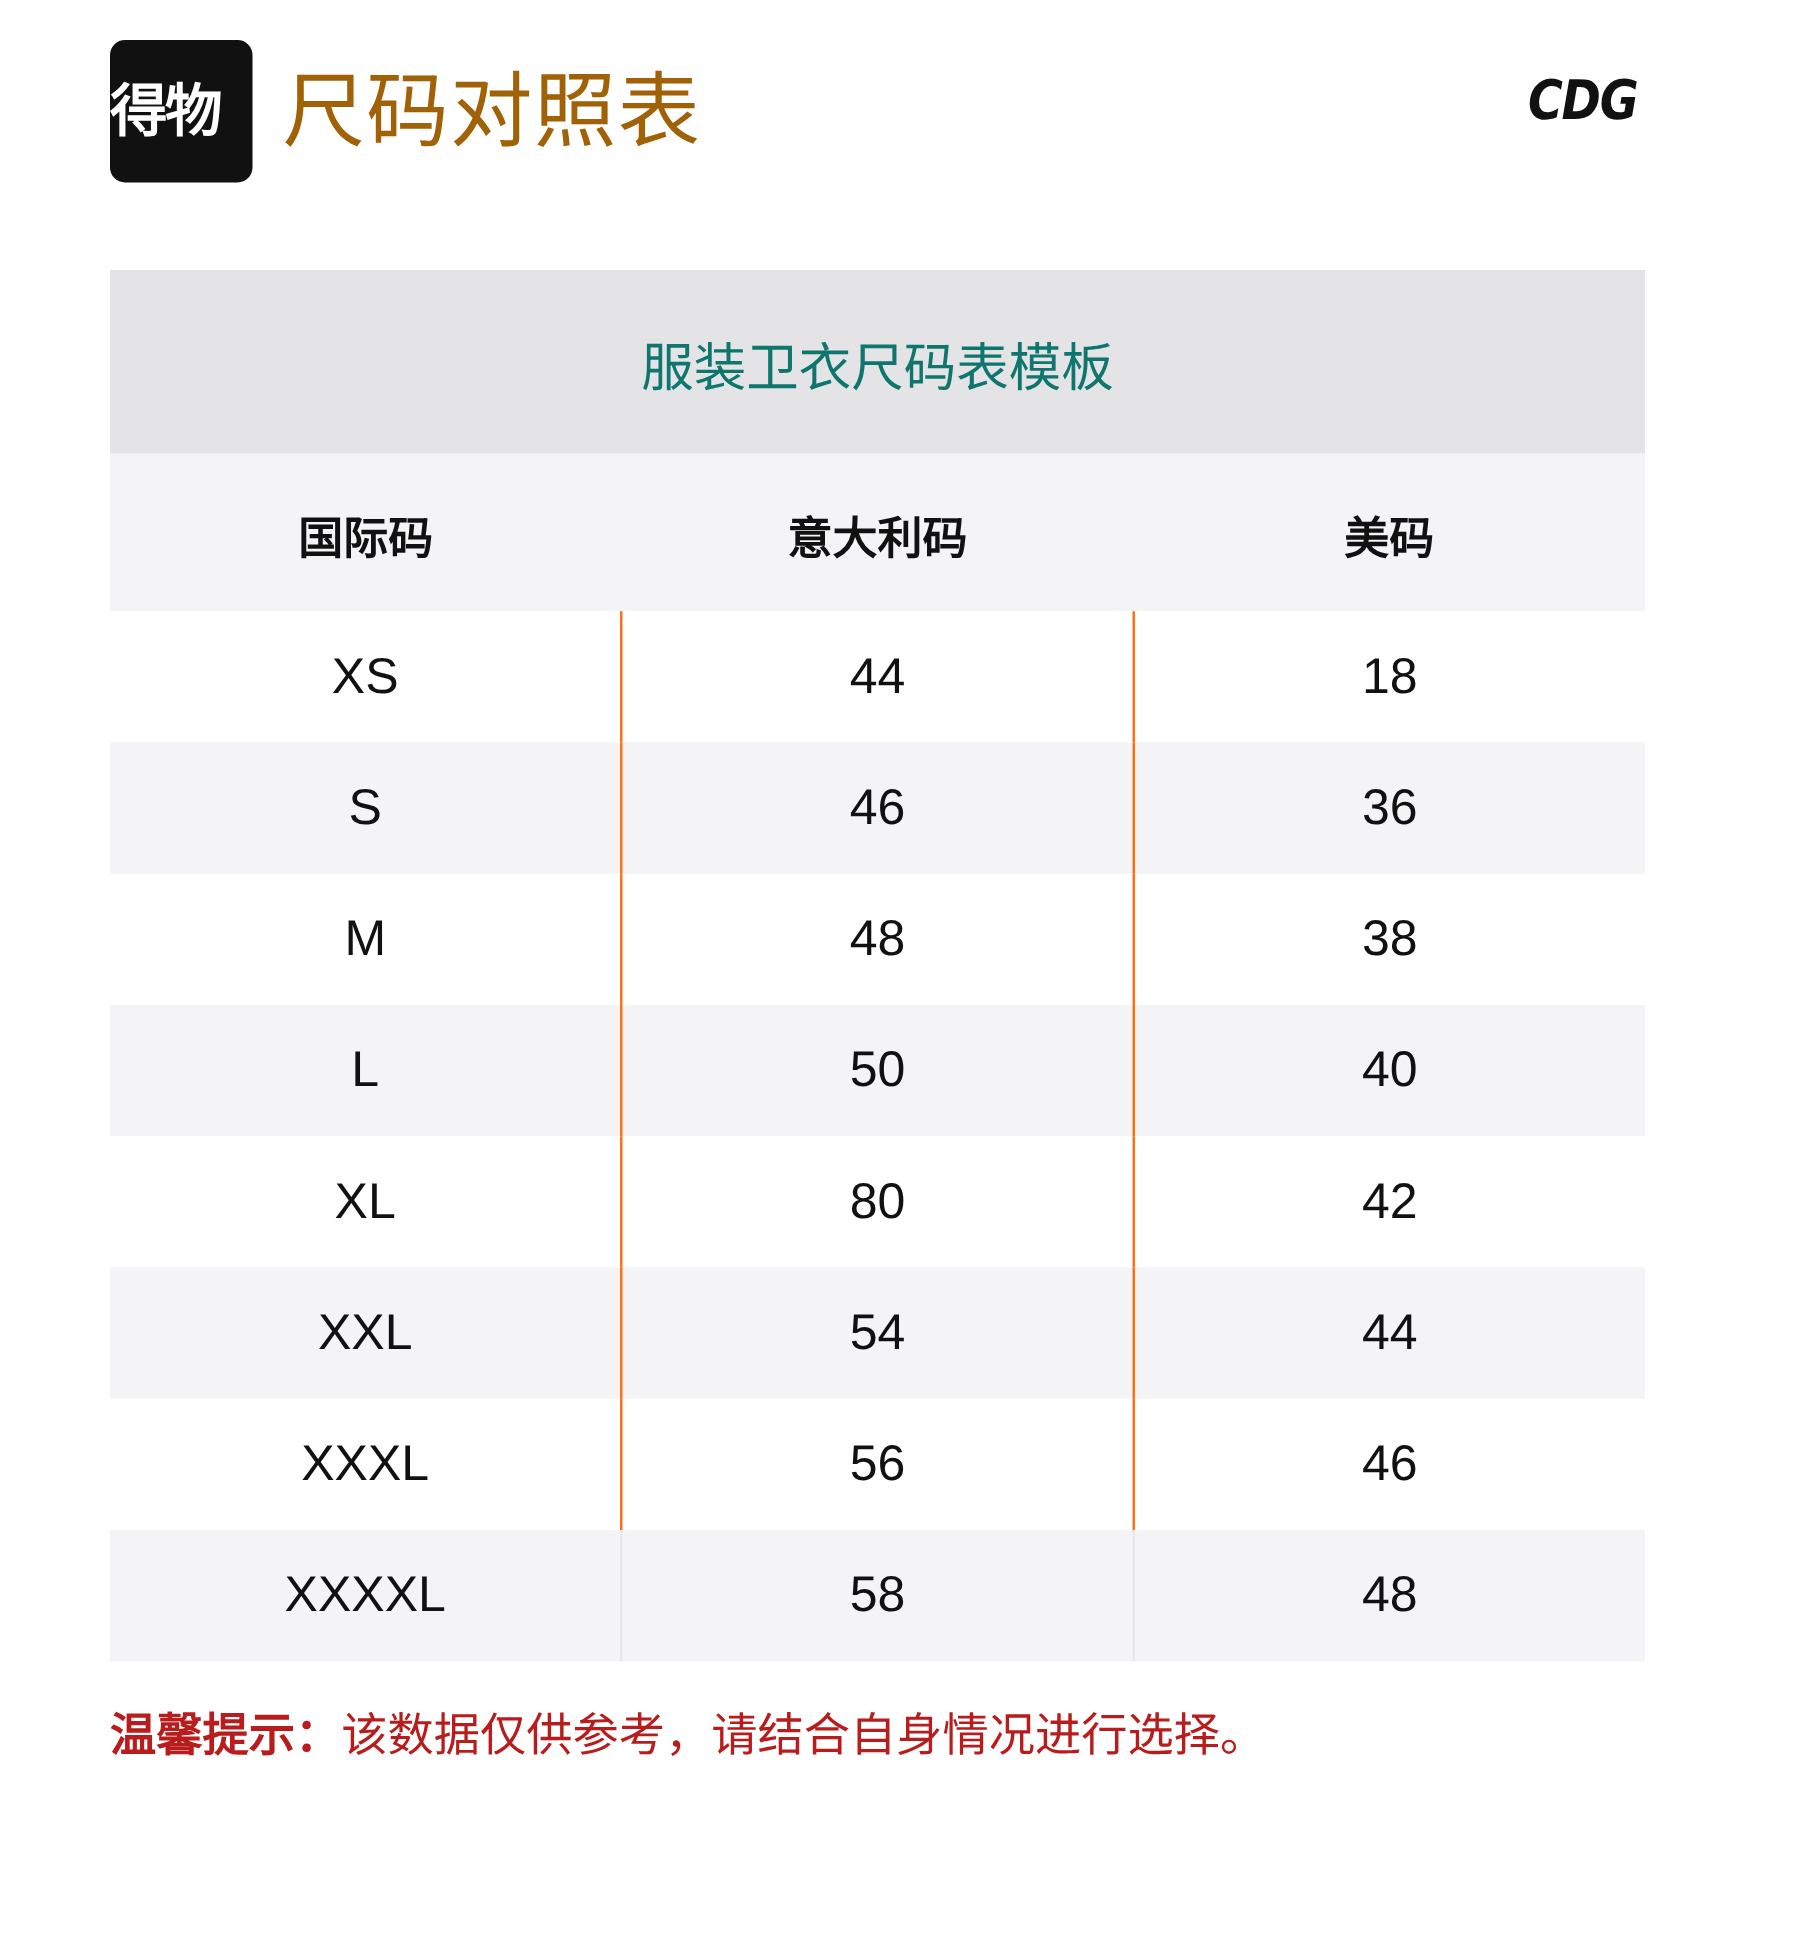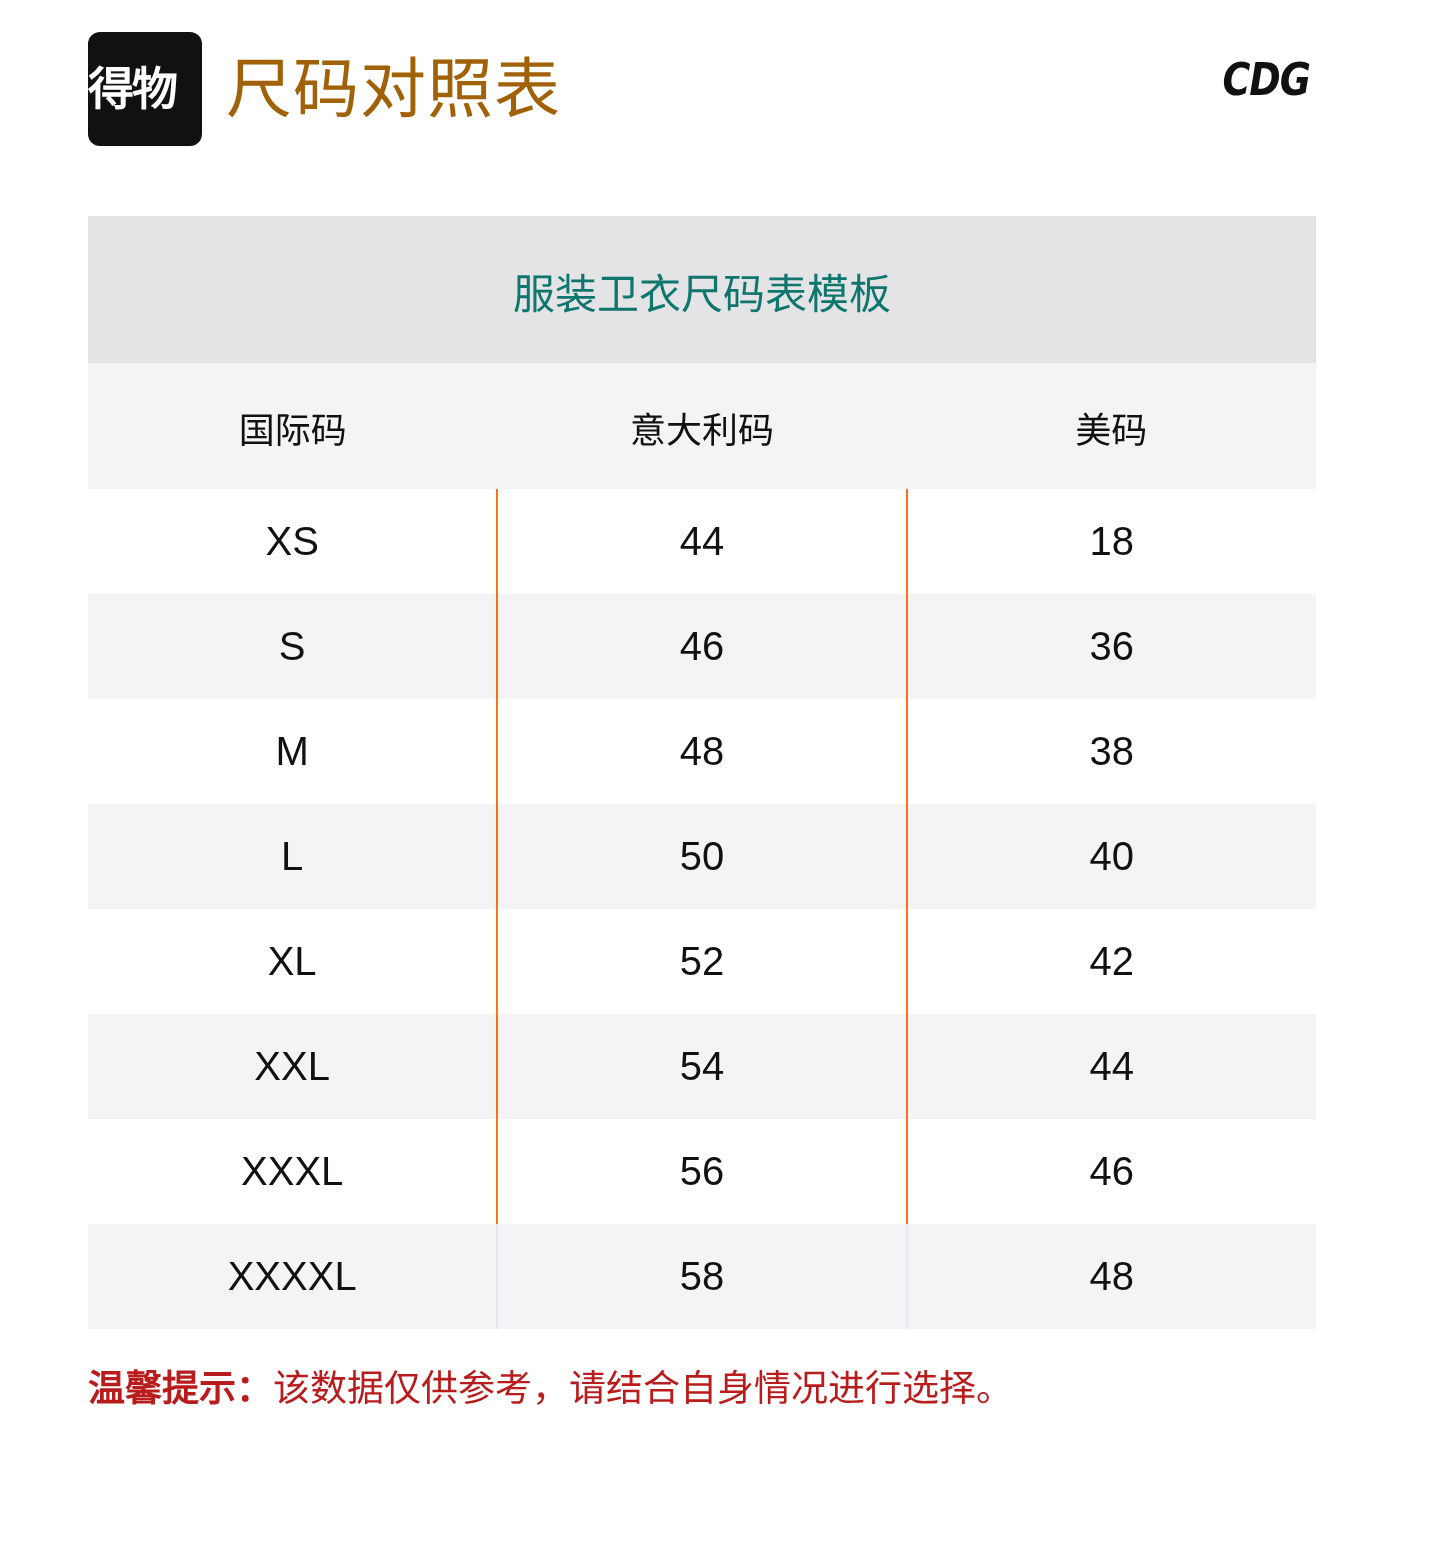--- a/index.html
+++ b/index.html
@@ -77,21 +77,21 @@
     padding: 44px 0 42px 0;
     color: #0f766e;
   }
   .size-table {
     width: 100%;
     border-collapse: collapse;
     table-layout: fixed;
     background: #f4f4f7;
   }
   .size-table th {
-    font-weight: 400;
+    font-weight: 700;
     font-size: 36px;
     color: #111111;
     text-align: center;
     padding: 38px 0 36px 0;
     background: #f4f4f7;
     border: none;
   }
   .size-table td {
     font-size: 40px;
     text-align: center;
@@ -164,21 +164,21 @@
         <td>48</td>
         <td>38</td>
       </tr>
       <tr class="even">
         <td>L</td>
         <td>50</td>
         <td>40</td>
       </tr>
       <tr class="odd">
         <td>XL</td>
-        <td>52</td>
+        <td>80</td>
         <td>42</td>
       </tr>
       <tr class="even">
         <td>XXL</td>
         <td>54</td>
         <td>44</td>
       </tr>
       <tr class="odd">
         <td>XXXL</td>
         <td>56</td>

